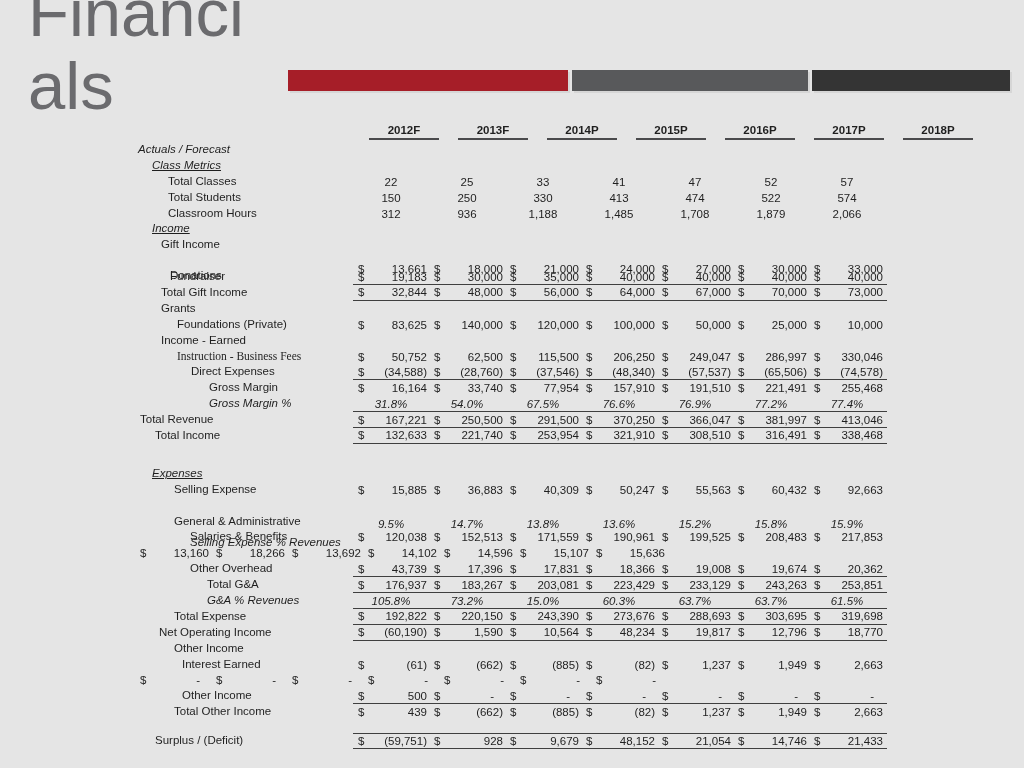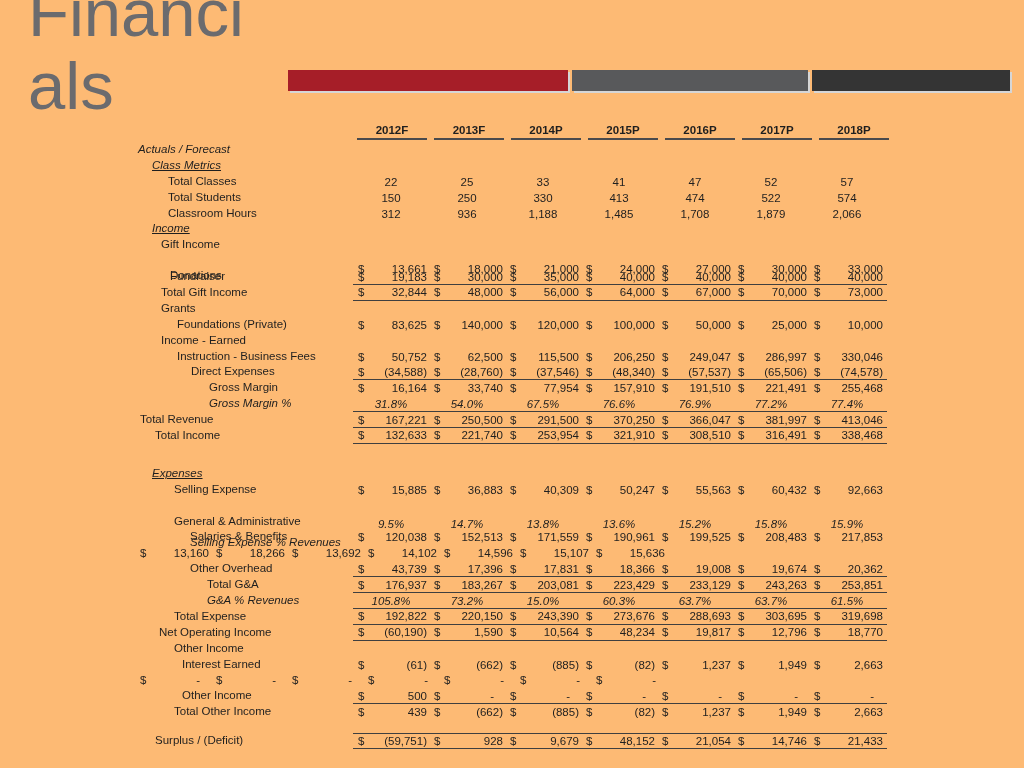--- a/index.html
+++ b/index.html
@@ -1,33 +1,33 @@
 <!DOCTYPE html>
 <html><head>
 <meta charset="utf-8">
 <style>
   html,body{margin:0;padding:0;}
   body{font-family:"Liberation Sans", sans-serif; background:#ffffff;}
-  .slide{position:relative; width:1024px; height:768px; background:#fdba74; overflow:hidden;}
+  .slide{position:relative; width:1024px; height:768px; background:#e5e5e5; overflow:hidden;}
 
   
   .title{position:absolute; left:28px; top:-24px; font-size:67px; line-height:73px;
          color:#6b6b6e; letter-spacing:0px;}
   .title div{white-space:nowrap;}
 
   
   .bar{position:absolute; top:70px; height:21px; box-shadow:2px 2px 0 #d6d6d6;}
   .bar.b0{left:288px; width:280px;}
   .bar.b1{left:572px; width:236px;}
   .bar.b2{left:812px; width:198px;}
 
   
   .fin-table{position:absolute; left:135px; top:116px; width:770px; color:#1f1f1f;
              font-size:11.5px;}
-  .hrow{display:grid; grid-template-columns:218px repeat(7,76px); column-gap:1px;
+  .hrow{display:grid; grid-template-columns:218px repeat(7,76px); column-gap:13px;
         height:26px; align-items:end;}
   .hcell{font-weight:bold; text-align:center; padding-bottom:2px;
          border-bottom:0; position:relative;}
   .hcell span{display:block; margin:0 3px; border-bottom:2px solid #4a4a4c; padding-bottom:2px;}
 
   .trow{display:grid; grid-template-columns:218px 534px; height:15.9px; align-items:center;}
   .rlabel{white-space:nowrap; overflow:visible; line-height:15.9px;}
   .rlabel.bold-italic{font-weight:normal; font-style:italic;}
   .rlabel.italic-underline{font-style:italic; text-decoration:underline;}
   .rlabel.italic{font-style:italic;}
@@ -314,21 +314,21 @@
               <span>$</span>
               <span class="v">10,000</span>
             </div>
           </div>
         </div>
         <div class="trow">
           <div class="rlabel" style="padding-left: 26px;">Income - Earned</div>
           <div class="nums"></div>
         </div>
         <div class="trow">
-          <div class="rlabel" style="padding-left: 42px;">Instruction - Business Fees</div>
+          <div class="rlabel" style="padding-left: 42px; font-family: Liberation Serif, serif;">Instruction - Business Fees</div>
           <div class="nums">
             <div class="cell money">
               <span>$</span>
               <span class="v">50,752</span>
             </div>
             <div class="cell money">
               <span>$</span>
               <span class="v">62,500</span>
             </div>
             <div class="cell money">

